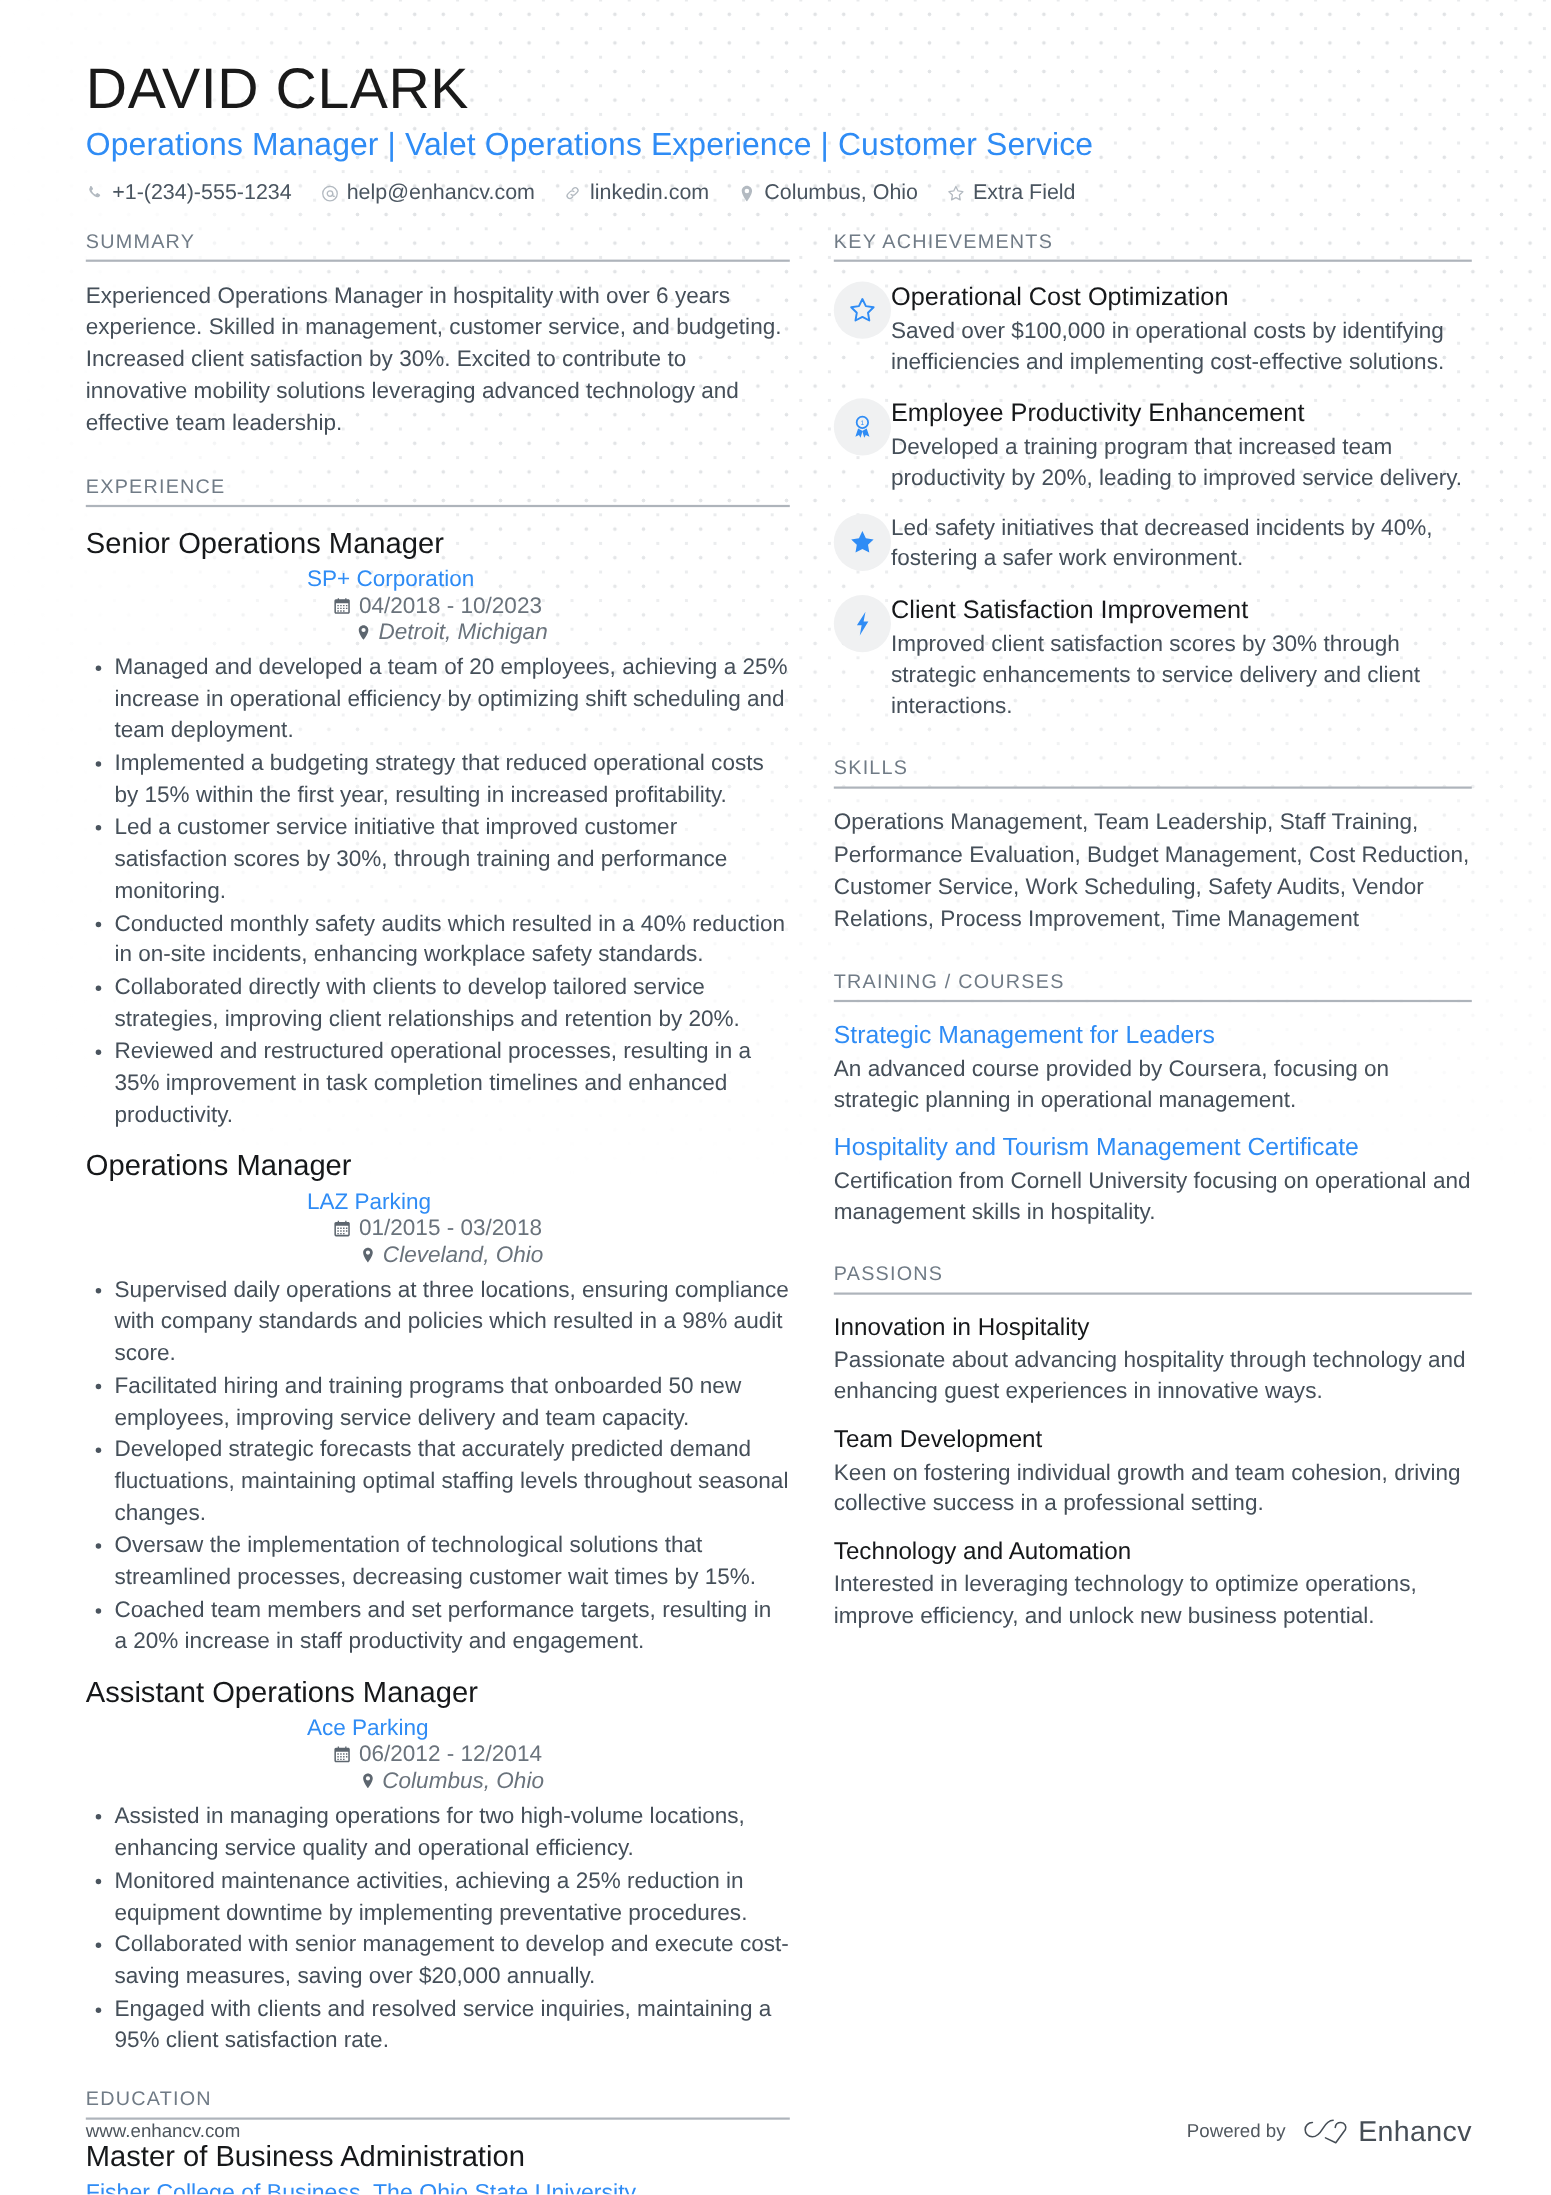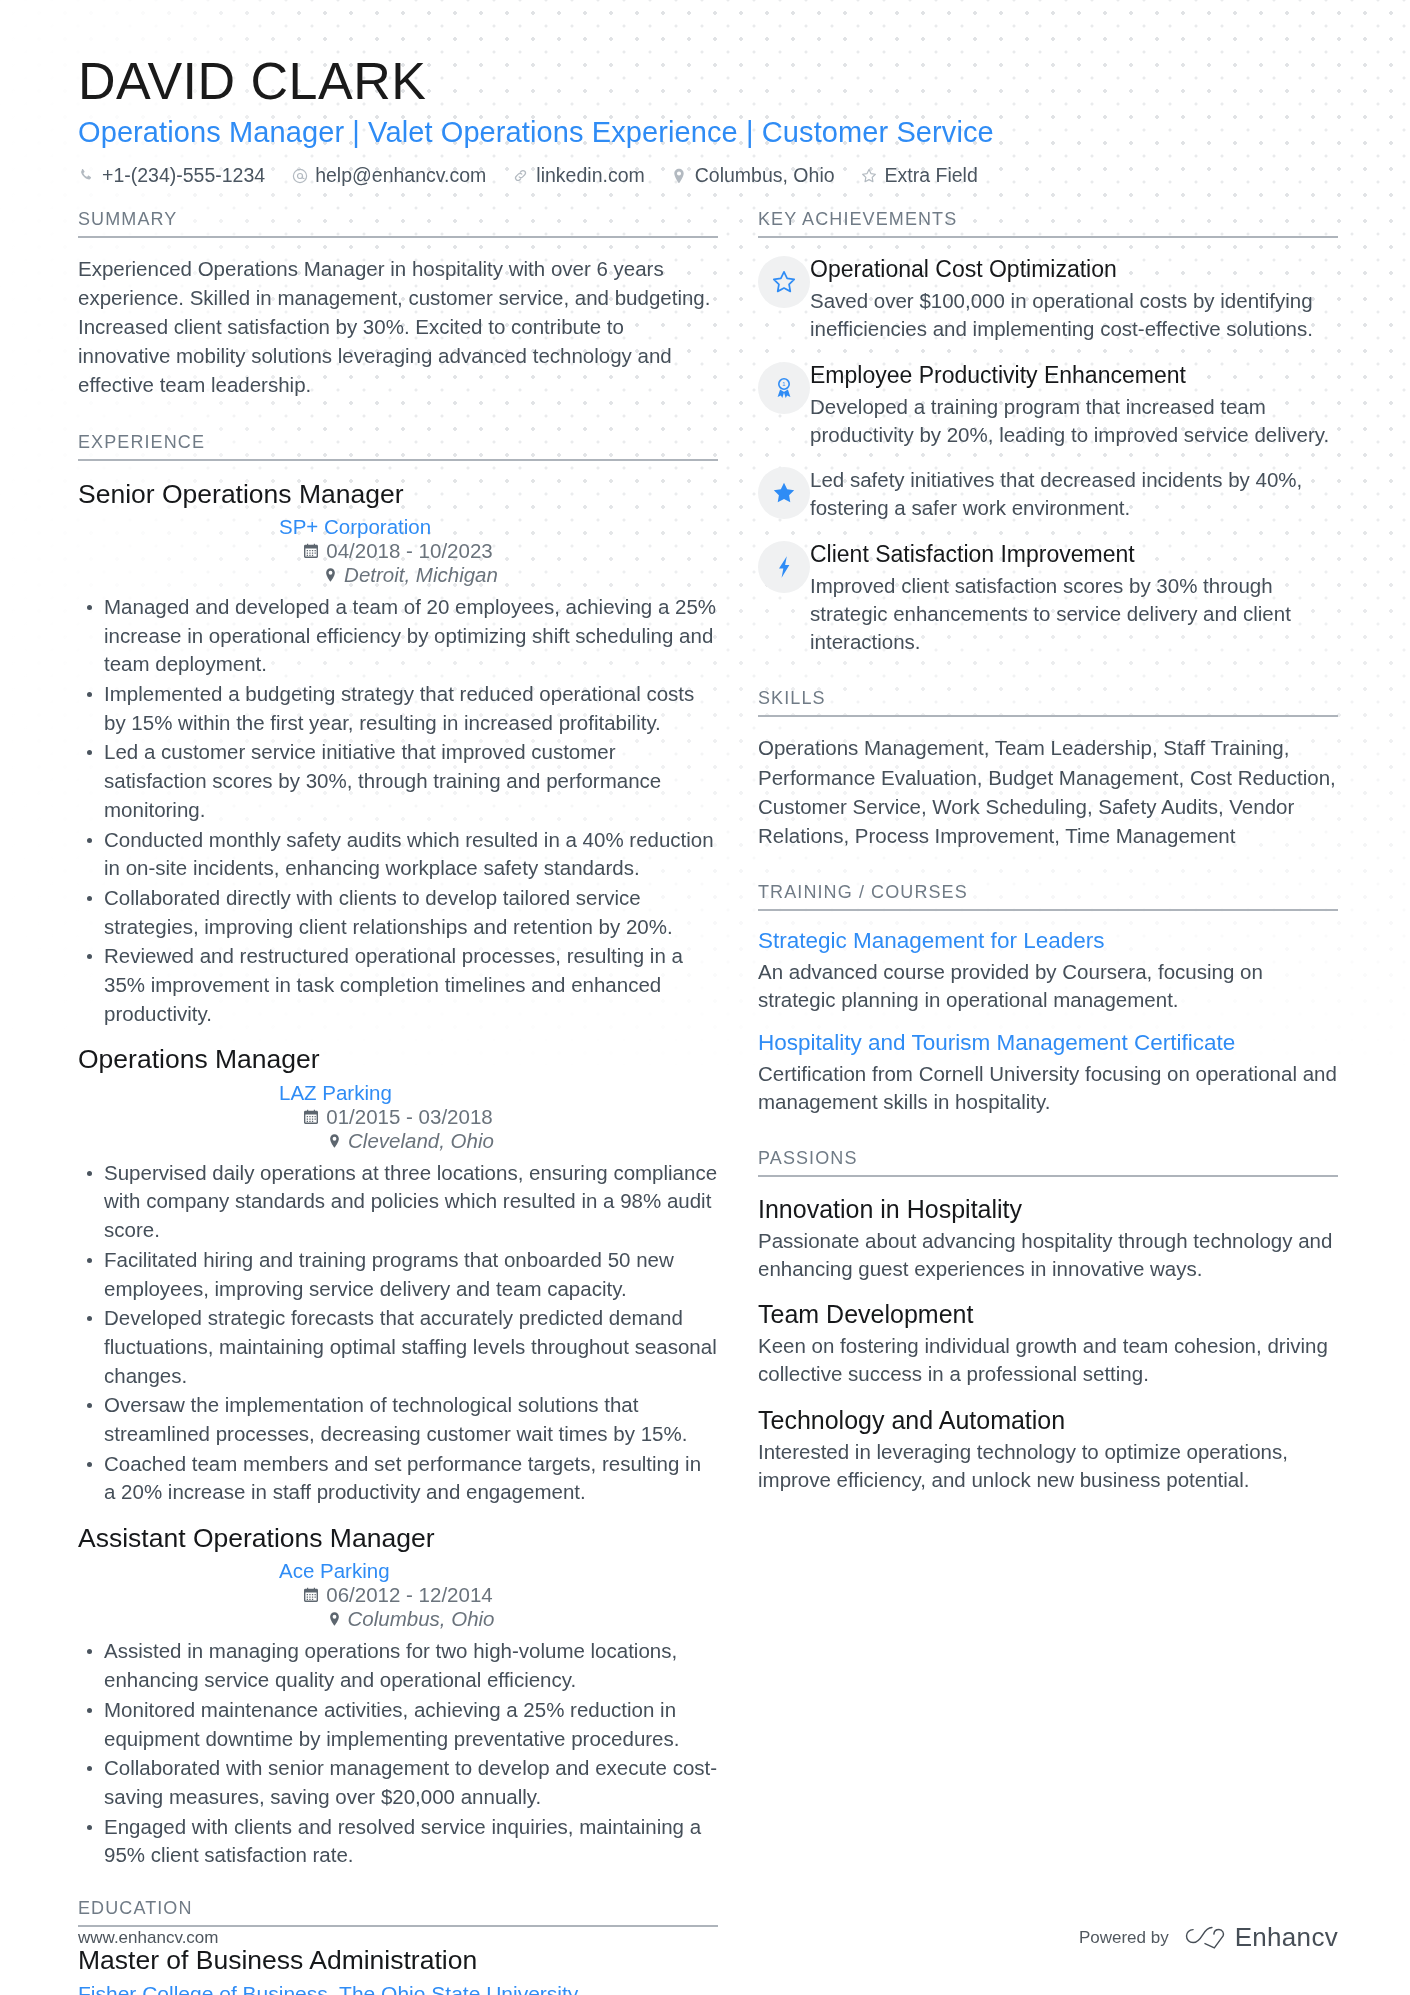--- a/index.html
+++ b/index.html
@@ -252,21 +252,21 @@
 
   
   .sub-entry { margin-bottom: 15px; }
   .sub-title-link {
     font-size: 22.5px;
     color: #2f8cf5;
     line-height: 1.28;
     margin-bottom: 2px;
   }
   .sub-title-plain {
-    font-size: 25px;
+    font-size: 22px;
     color: #16181a;
     line-height: 1.28;
     margin-bottom: 2px;
   }
   .sub-desc {
     font-size: 20.5px;
     line-height: 1.38;
     color: #454f59;
   }
 

